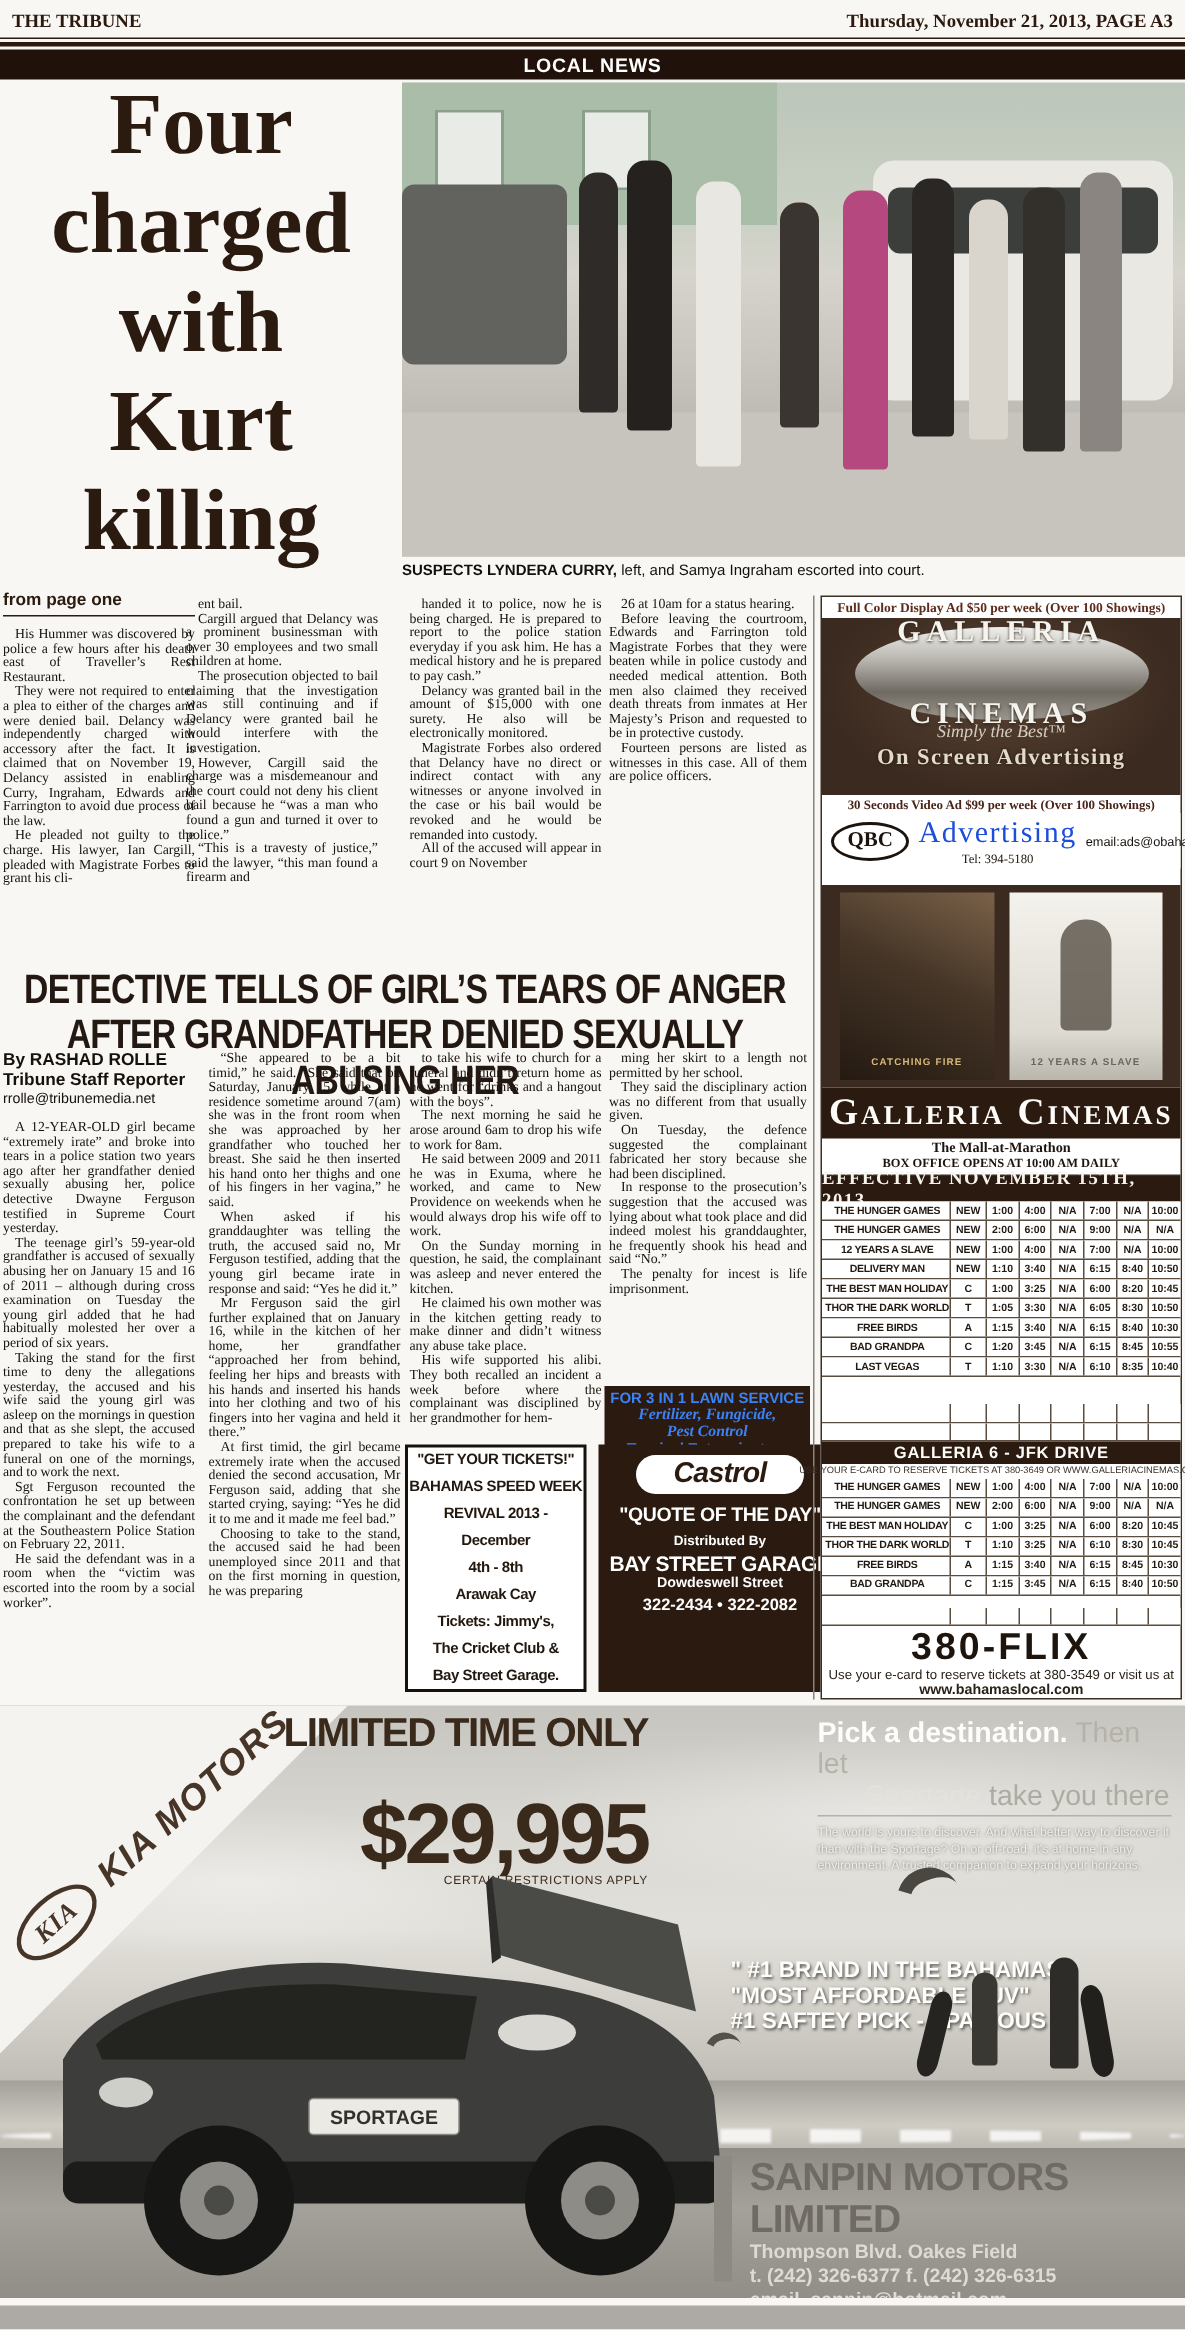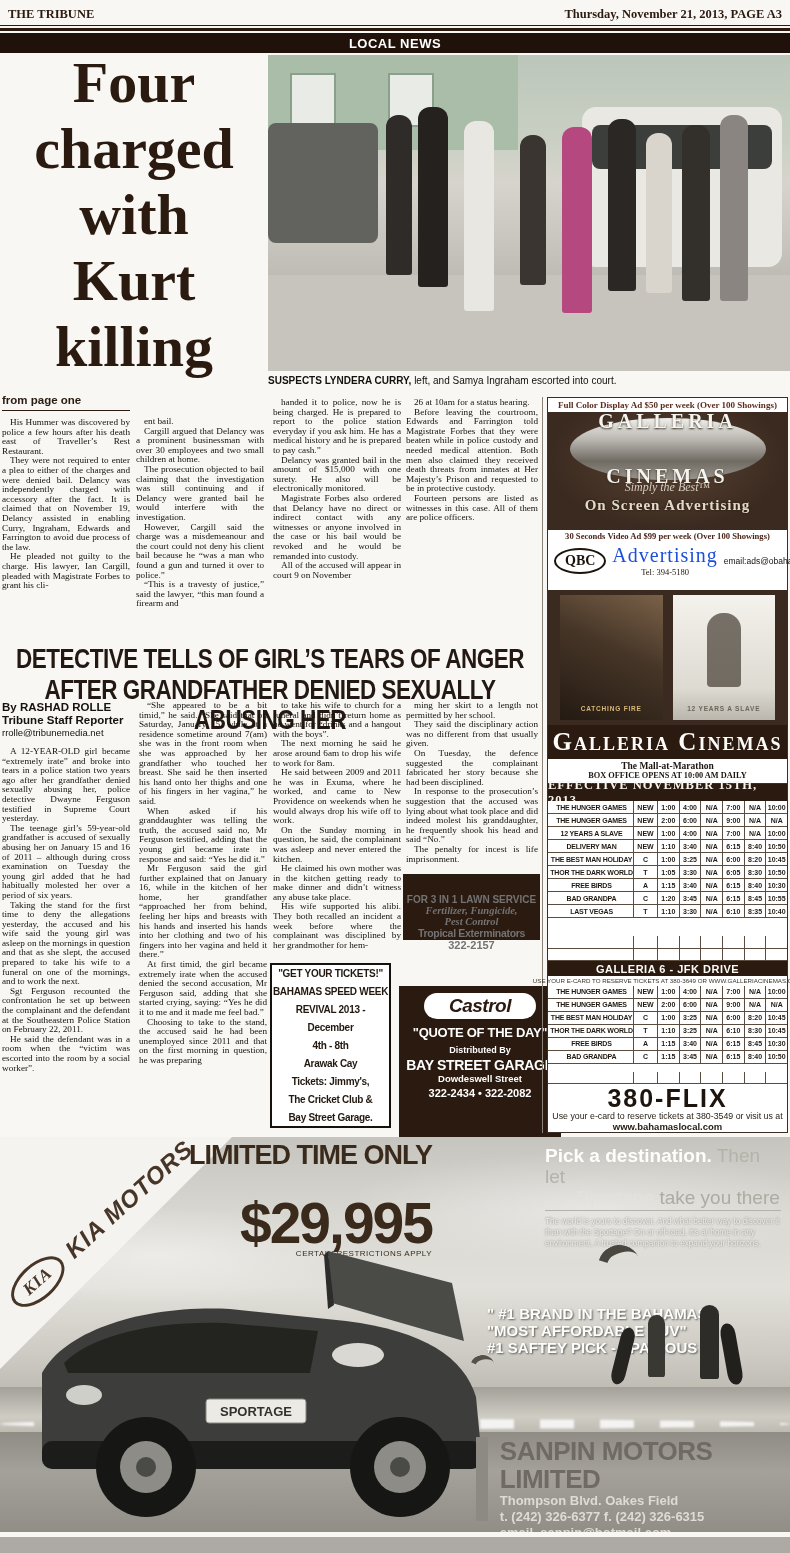--- a/index.html
+++ b/index.html
@@ -34,50 +34,50 @@
 
   .caption{left:268px;top:375px;width:520px;font-family:"Liberation Sans",sans-serif;font-size:10px;color:#14100c;}
   .caption b{font-weight:bold;}
 
   
   .kicker{left:2px;top:394px;width:128px;font-family:"Liberation Sans",sans-serif;font-weight:bold;
           font-size:11.5px;color:#2a1a10;padding-bottom:4px;border-bottom:1.5px solid #2a1a10;}
   .col{font-size:9.2px;line-height:9.6px;text-align:justify;overflow:hidden;color:#17110c;}
   .col p{margin:0;text-indent:8px;}
   .s1c1{left:2px;top:418px;width:128px;height:220px;}
-  .s1c2{left:136px;top:398px;width:128px;height:241px;margin-top:19px;}
+  .s1c2{left:124px;top:398px;width:128px;height:241px;}
   .s1c3{left:273px;top:398px;width:128px;height:241px;}
   .s1c4{left:406px;top:398px;width:132px;height:241px;}
 
   
   .h2{left:0;top:644px;width:540px;text-align:center;font-family:"Liberation Sans",sans-serif;
       font-weight:bold;font-size:22.5px;line-height:25px;color:#241812;letter-spacing:-.5px;
       transform:scaleY(1.22);transform-origin:top center;}
   .byline{left:2px;top:701px;width:128px;font-family:"Liberation Sans",sans-serif;color:#17110c;}
   .by-name,.by-title{font-weight:bold;font-size:11.5px;line-height:13px;}
   .by-email{font-size:9.5px;line-height:12px;}
   .s2c1{left:2px;top:747px;width:128px;height:384px;}
   .s2c2{left:139px;top:701px;width:128px;height:430px;}
   .s2c3{left:273px;top:701px;width:128px;height:258px;}
   .s2c4{left:406px;top:701px;width:132px;height:170px;}
 
   
-  .lawn{left:403px;top:874px;width:137px;height:66px;background:#2b1a10;color:#737373;text-align:center;
-        box-sizing:border-box;padding:20px 2px;font-family:"Liberation Sans",sans-serif;}
+  .lawn{left:403px;top:924px;width:137px;height:66px;background:#2b1a10;color:#3b82f6;text-align:center;
+        box-sizing:border-box;padding:3px 2px;font-family:"Liberation Sans",sans-serif;}
   .lawn-l1{font-weight:bold;font-size:10px;}
   .lawn-l2,.lawn-l3{font-family:"Liberation Serif",serif;font-style:italic;font-weight:bold;font-size:10.5px;}
   .lawn-l4{font-weight:bold;font-size:10.5px;letter-spacing:-.3px;}
   .lawn-l5{font-weight:bold;font-size:11px;}
 
   .tickets{left:270px;top:963px;width:121px;height:165px;border:2px solid #17110c;background:#fff;
            box-sizing:border-box;display:flex;flex-direction:column;justify-content:center;text-align:center;
            font-family:"Liberation Sans",sans-serif;font-weight:bold;font-size:10px;line-height:18px;
            color:#22180f;letter-spacing:-.3px;}
 
-  .castrol{left:399px;top:986px;width:162px;height:165px;background:#2b1a10;color:#fff;text-align:center;
+  .castrol{left:399px;top:963px;width:162px;height:165px;background:#2b1a10;color:#fff;text-align:center;
            box-sizing:border-box;padding:7px 3px;font-family:"Liberation Sans",sans-serif;}
   .cast-logo{width:112px;height:26px;margin:0 auto 6px auto;background:#fff;border-radius:13px;
              display:flex;align-items:center;justify-content:center;font-style:italic;font-weight:bold;
              font-size:19px;color:#2b1a10;letter-spacing:-.5px;}
   .cast-quote{font-weight:bold;font-size:13px;letter-spacing:-.3px;margin-bottom:5px;}
   .cast-dist{font-weight:bold;font-size:9px;margin-bottom:2px;}
   .cast-garage{font-weight:bold;font-size:14px;letter-spacing:-.3px;}
   .cast-street{font-weight:bold;font-size:9.5px;margin-bottom:3px;}
   .cast-phones{font-weight:bold;font-size:11px;}
 

